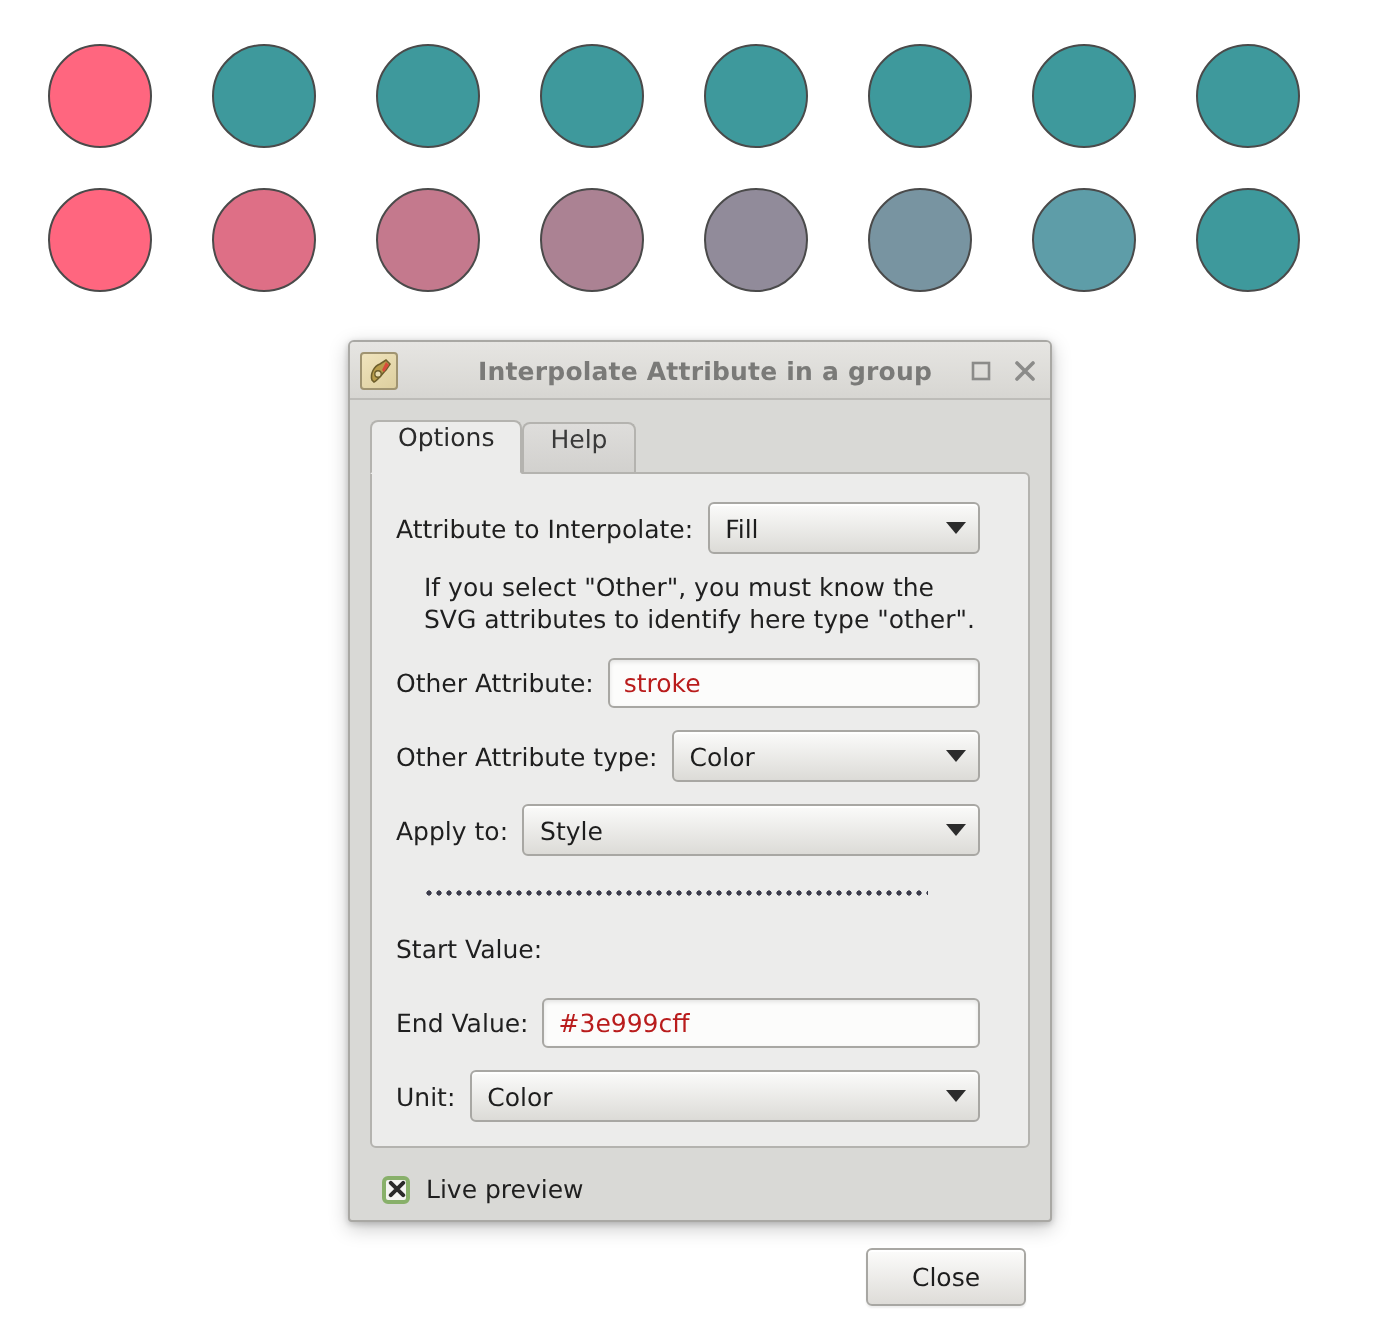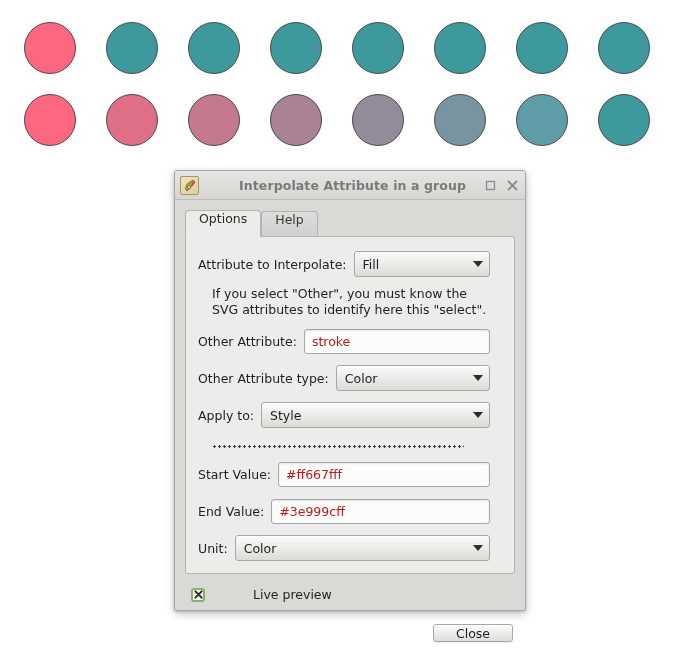--- a/index.html
+++ b/index.html
@@ -208,21 +208,20 @@
     background-size: 5px 3px;
     background-repeat: repeat-x;
   }
 
   
   #livepreview {
     display: flex;
     align-items: center;
     margin: 13px 0 0 16px;
     cursor: default;
-    gap: 40px;
   }
   #lp-check {
     width: 14px; height: 14px;
     border: 2px solid #88b06a;
     border-radius: 3px;
     background: #f4f4f2;
     display: flex; align-items: center; justify-content: center;
     flex: 0 0 14px;
     margin-right: 8px;
   }
@@ -237,21 +236,21 @@
   }
   #actions {
     margin-top: 10px;
     padding: 0 12px 0 12px;
     display: flex;
     justify-content: flex-end;
     gap: 9px;
   }
   .btn {
     min-width: 80px;
-    height: 18px;
+    height: 29px;
     padding: 0 16px;
     display: flex; align-items: center; justify-content: center;
     font-size: 12.5px;
     color: #1d1d1d;
     background: linear-gradient(#fcfcfb,#dedcd8);
     border: 1px solid #a8a7a3;
     border-radius: 3px;
     box-shadow: inset 0 1px 0 rgba(255,255,255,0.9), 0 1px 1px rgba(0,0,0,0.07);
     cursor: default;
   }
@@ -323,21 +322,21 @@
       <div class="form-row">
         <span class="lbl">Attribute to Interpolate:</span>
         <div class="combo">
           <span class="val">Fill</span>
           <span class="arrow"></span>
         </div>
       </div>
 
       <div id="hint">
         <div>If you select "Other", you must know the</div>
-        <div>SVG attributes to identify here this "select".</div>
+        <div>SVG attributes to identify here type "other".</div>
       </div>
 
       <div class="form-row">
         <span class="lbl">Other Attribute:</span>
         <div class="entry">
           <span>stroke</span>
         </div>
       </div>
 
       <div class="form-row">
@@ -355,23 +354,20 @@
           <span class="arrow"></span>
         </div>
       </div>
 
       <div id="dotted-sep">
         <div class="dots"></div>
       </div>
 
       <div class="form-row">
         <span class="lbl">Start Value:</span>
-        <div class="entry">
-          <span>#ff667fff</span>
-        </div>
       </div>
 
       <div class="form-row">
         <span class="lbl">End Value:</span>
         <div class="entry">
           <span>#3e999cff</span>
         </div>
       </div>
 
       <div class="form-row">

